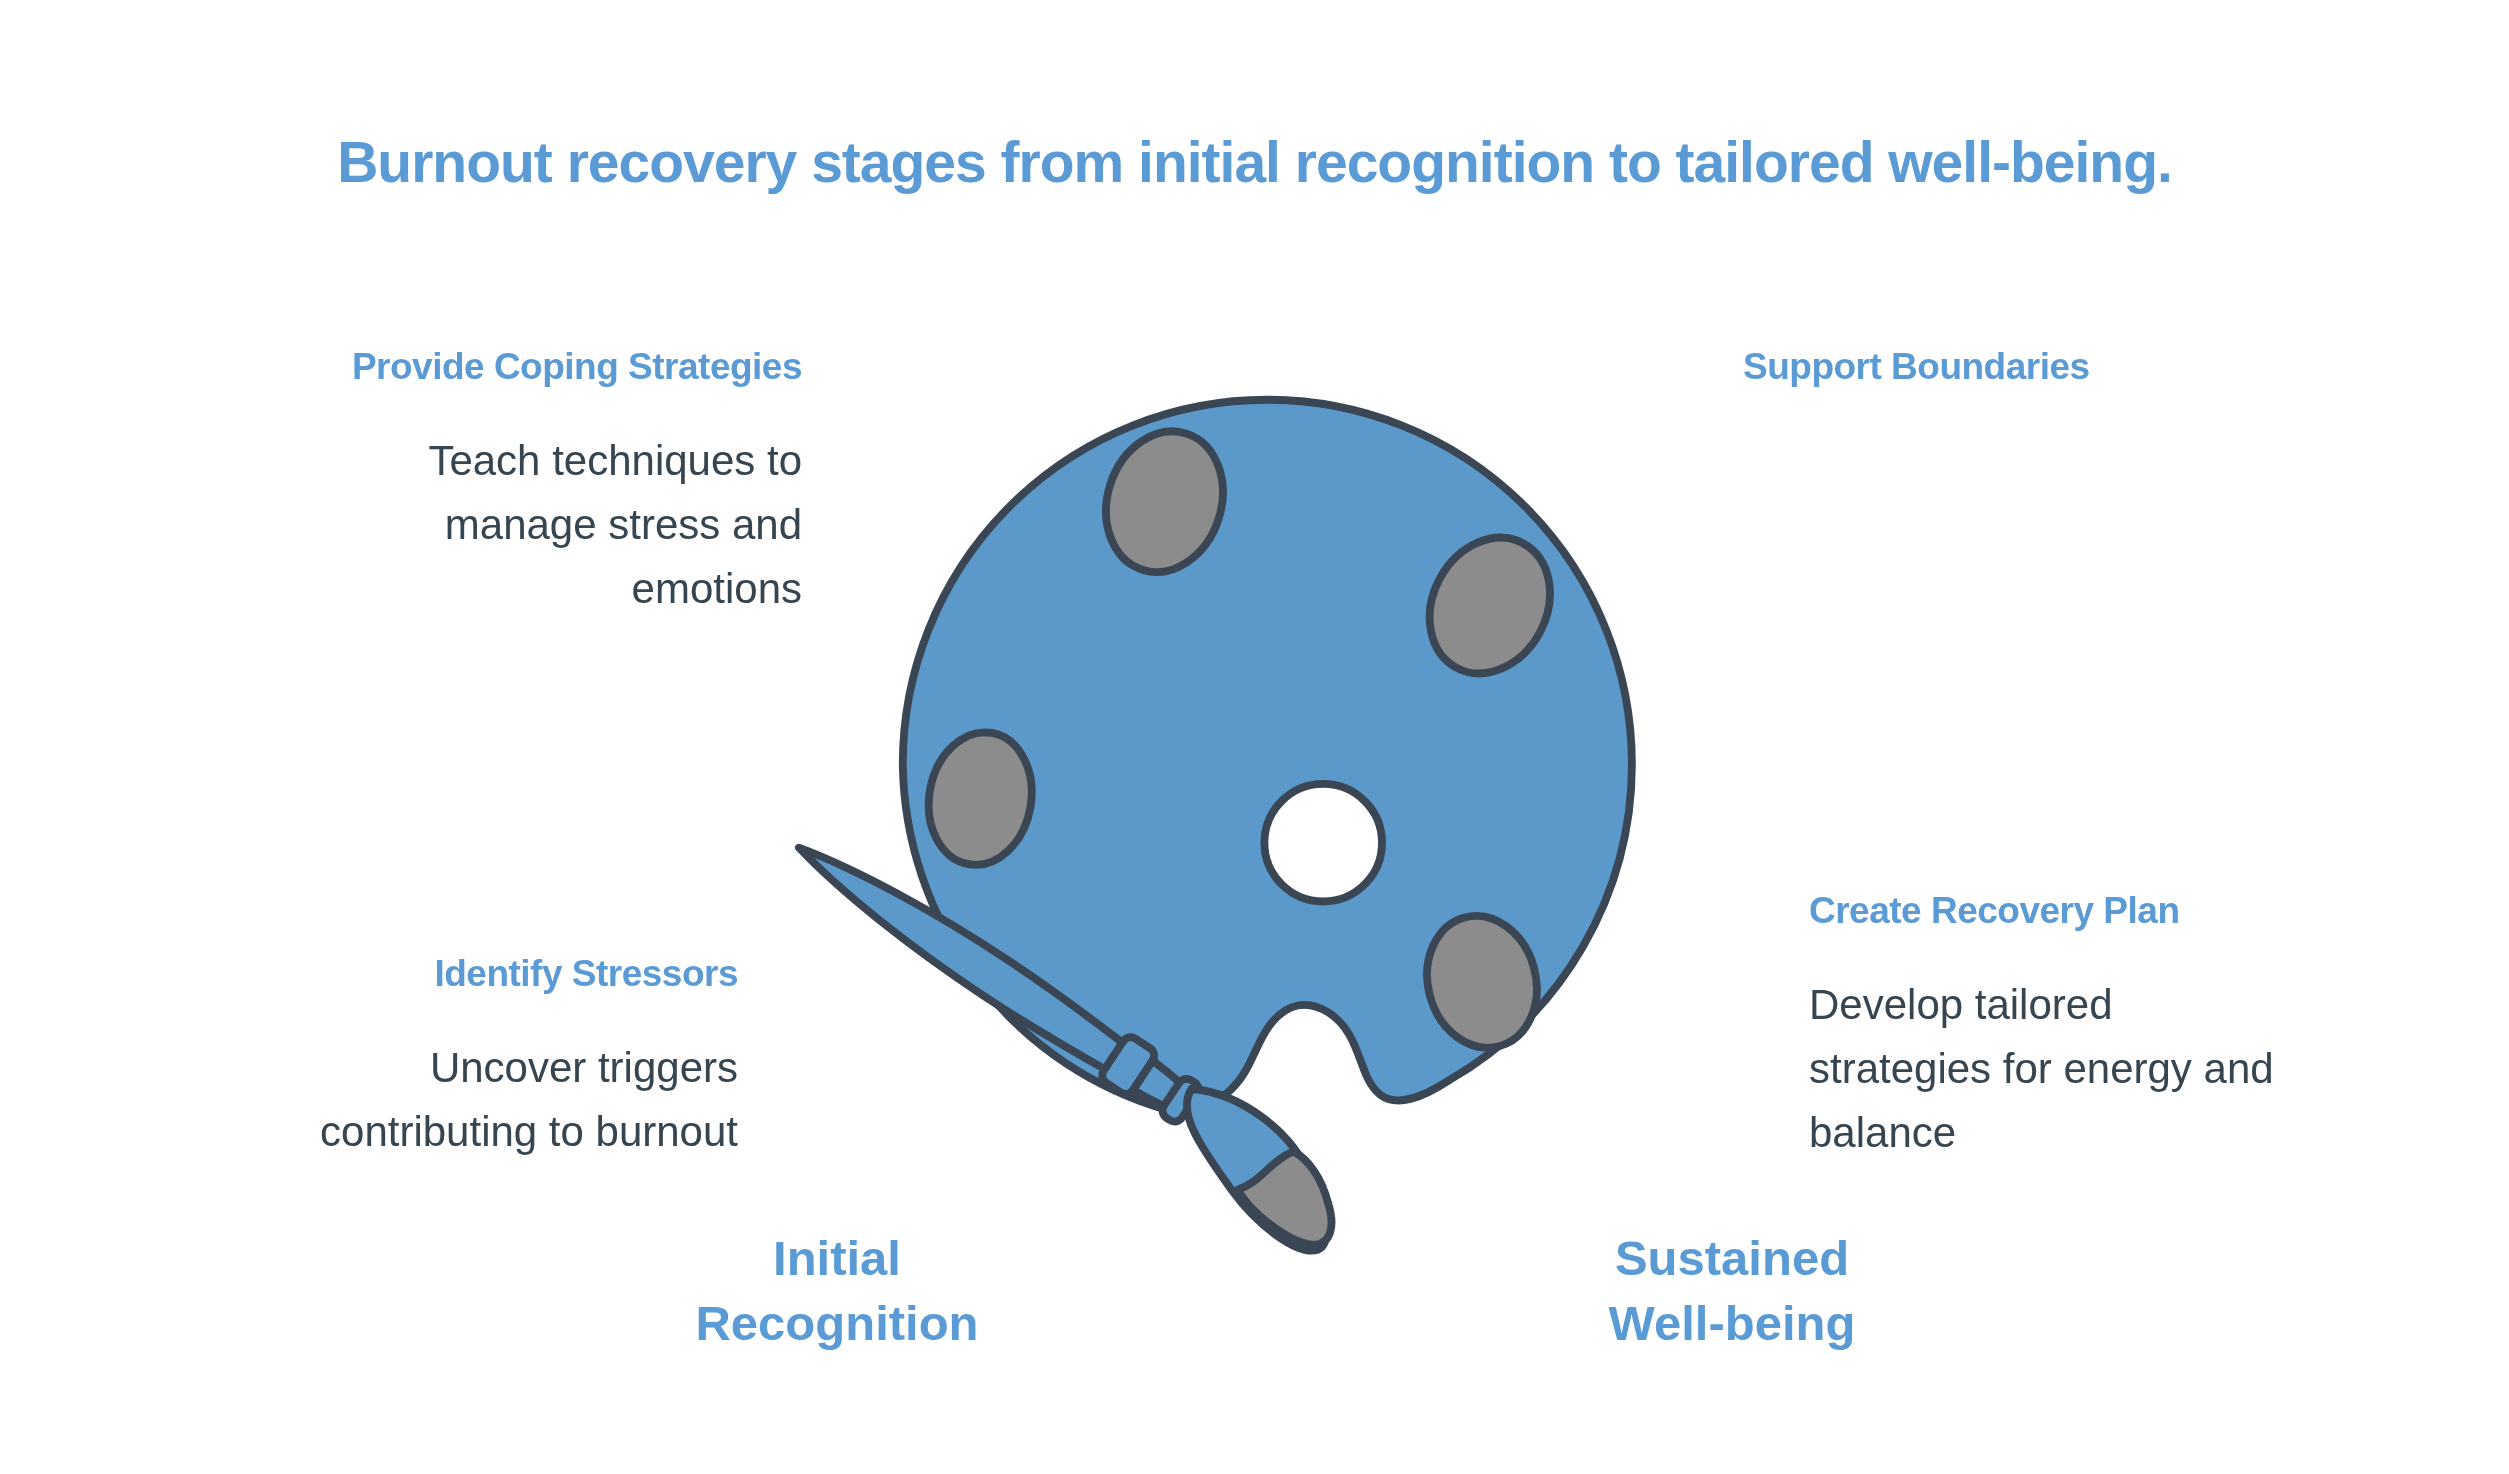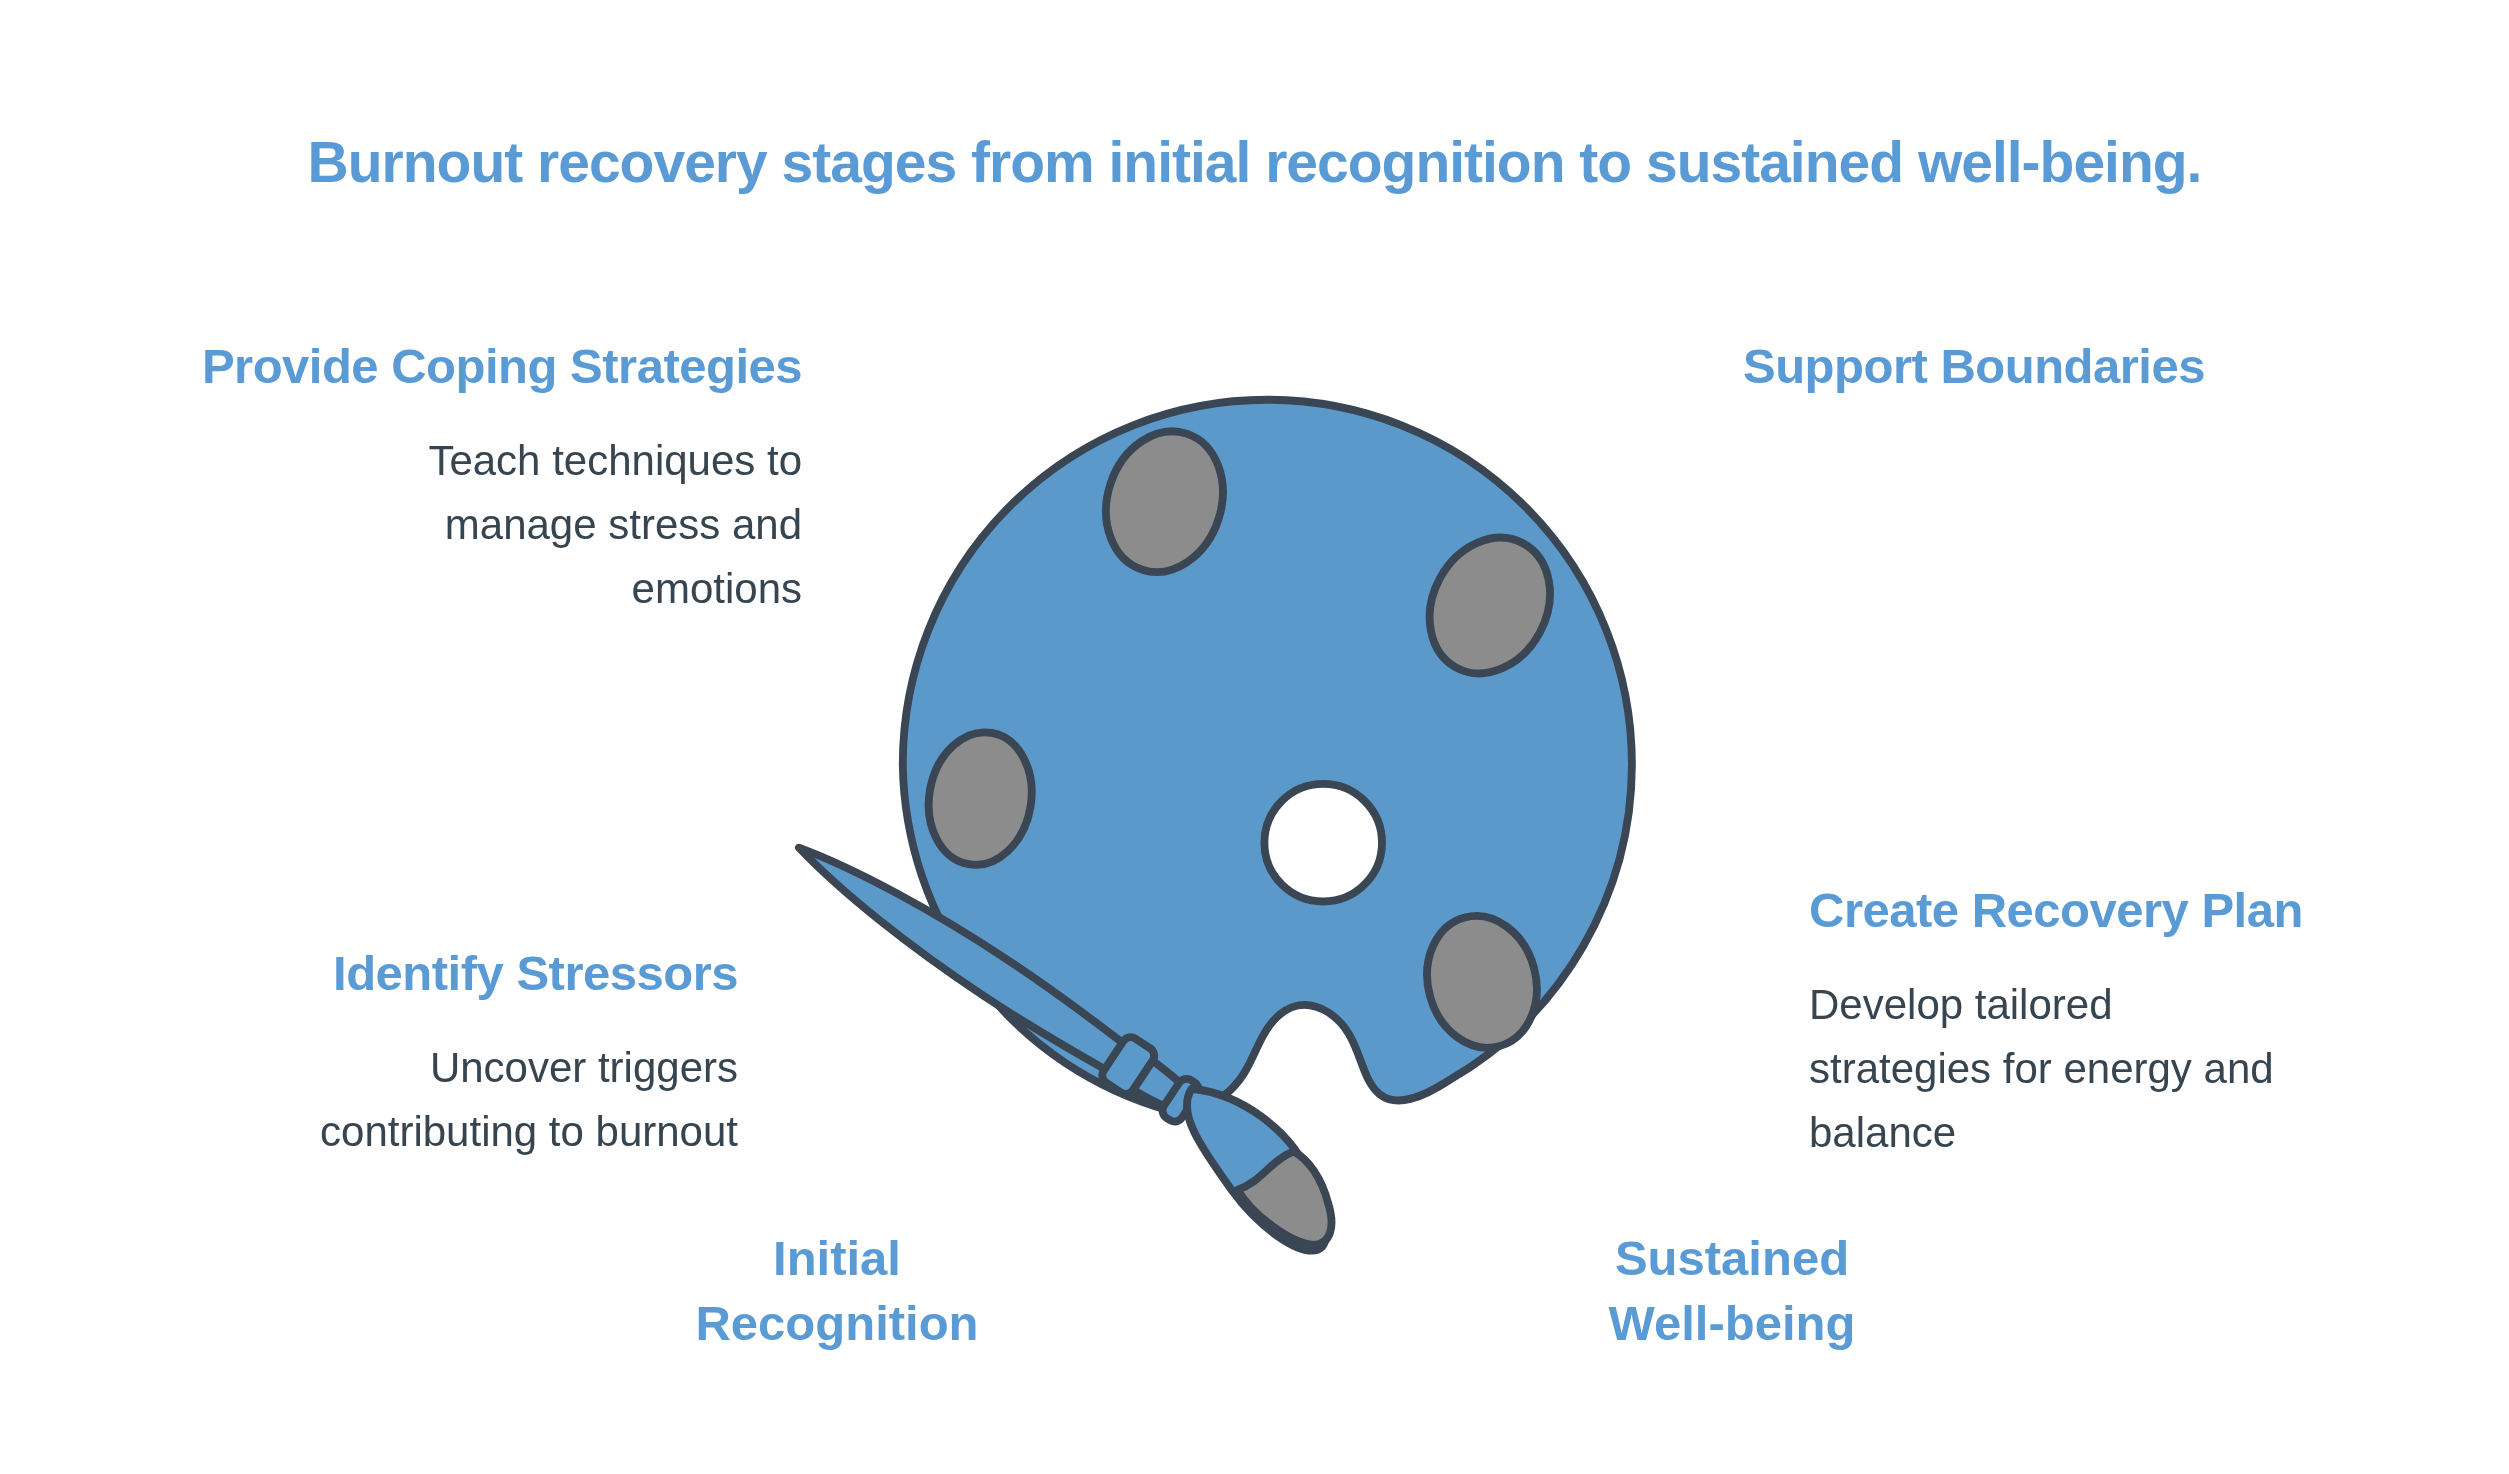--- a/index.html
+++ b/index.html
@@ -17,21 +17,21 @@
     left: 50%;
     transform: translateX(-50%);
     font-size: 57px;
     font-weight: bold;
     letter-spacing: -1px;
     color: #5B9BD5;
     white-space: nowrap;
   }
   .stage { position: absolute; }
   .stage-heading {
-    font-size: 49px;
+    font-size: 37px;
     font-weight: bold;
     letter-spacing: -0.5px;
     color: #5B9BD5;
     white-space: nowrap;
     line-height: 59px;
   }
   .stage-body {
     margin-top: 33px;
     font-size: 42px;
     line-height: 64px;
@@ -67,21 +67,21 @@
   .ink   { stroke: #3A4654; stroke-width: 8; stroke-linejoin: round; stroke-linecap: round; }
   .blue  { fill: #5C99CB; }
   .gray  { fill: #8C8C8C; }
   .white { fill: #ffffff; }
 </style>
 </head>
 <body>
 
 <div id="canvas">
 
-  <div class="page-title">Burnout recovery stages from initial recognition to sustained well-being.</div>
+  <div class="page-title">Burnout recovery stages from initial recognition to tailored well-being.</div>
 
   <div class="stage align-right" id="stage-coping">
     <div class="stage-heading">Provide Coping Strategies</div>
     <div class="stage-body">Teach techniques to
 manage stress and
 emotions</div>
   </div>
 
   <div class="stage align-left" id="stage-boundaries">
     <div class="stage-heading">Support Boundaries</div>

